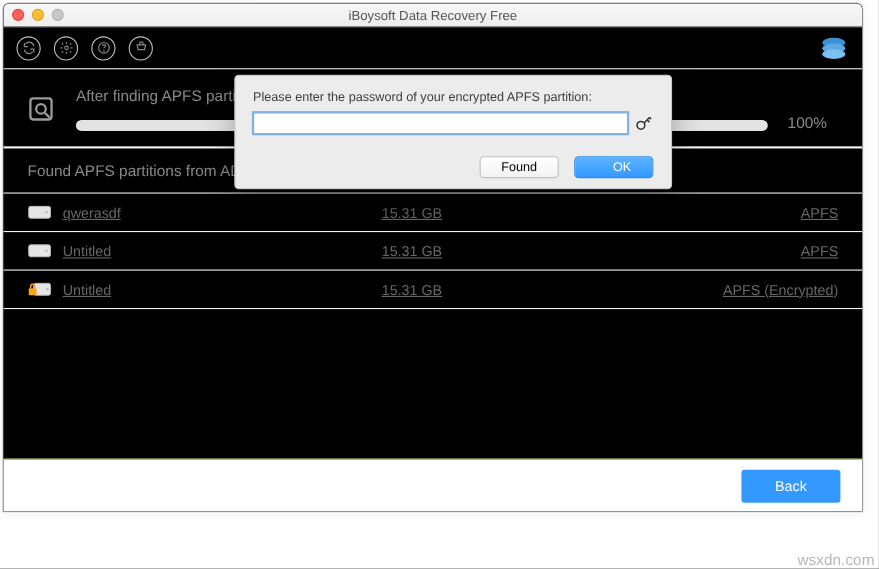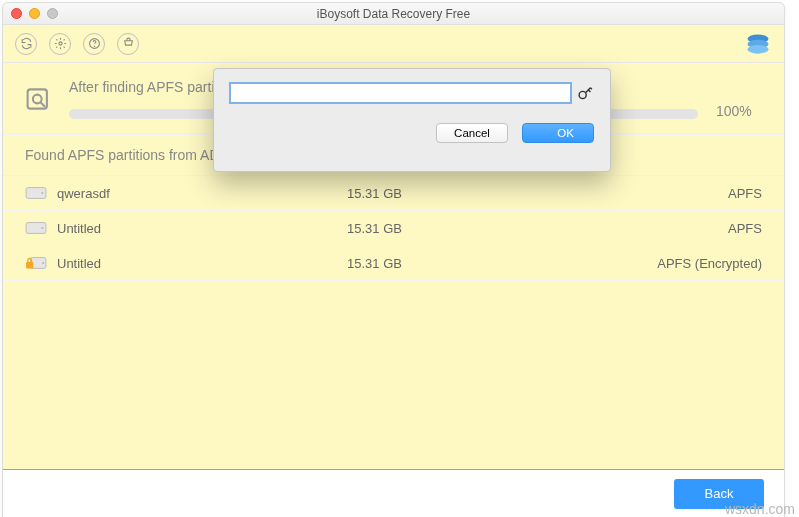--- a/index.html
+++ b/index.html
@@ -1,38 +1,38 @@
 <!DOCTYPE html>
 <html><head>
   <meta charset="utf-8">
   <style>
     * { margin: 0; padding: 0; box-sizing: border-box; font-family: -apple-system, "Helvetica Neue", Arial, sans-serif; }
     body { width: 799px; height: 517px; background: #fff; position: relative; }
-    .main-window { width: 783px; height: 516px; margin: 2px; background: #fef9c3; border: 1px solid #dcdcdc; border-radius: 6px 6px 0 0; box-shadow: 0 2px 10px rgba(0,0,0,0.05); position: relative; overflow: hidden; }
+    .main-window { width: 783px; height: 464px; margin: 2px; background: #000000; border: 1px solid #dcdcdc; border-radius: 6px 6px 0 0; box-shadow: 0 2px 10px rgba(0,0,0,0.05); position: relative; overflow: hidden; }
     .titlebar { height: 22px; background: linear-gradient(#f8f8f8,#ededed); border-bottom: 1px solid #e0e0e0; border-radius: 6px 6px 0 0; display: flex; align-items: center; padding: 0 8px; position: relative; }
     .traffic { display: flex; gap: 7px; margin-right: auto; }
     .tl { width: 11px; height: 11px; border-radius: 50%; }
     .tl.close { background: #ff5f57; border: 0.5px solid #e1443b; }
     .tl.min { background: #febc2e; border: 0.5px solid #dba024; }
     .tl.max { background: #c8c8c8; border: 0.5px solid #b0b0b0; }
     .wtitle { position: absolute; left: 0; right: 0; text-align: center; font-size: 12px; color: #555; }
     .toolbar { height: 38px; border-bottom: 1px solid #e8e8e8; display: flex; align-items: center; padding: 0 12px; gap: 12px; }
     .tool-btn { width: 22px; height: 22px; border: 1px solid #c0c0c0; border-radius: 50%; display: flex; align-items: center; justify-content: center; color: #888; }
     .tool-btn svg { width: 13px; height: 13px; }
     .brand { margin-left: auto; width: 28px; height: 28px; }
     .scan-row { display: flex; align-items: center; gap: 16px; padding: 16px 22px 14px; border-bottom: 2px solid #f2f2f2; }
     .search-ico { width: 28px; height: 28px; color: #9a9a9a; flex-shrink: 0; }
     .scan-mid { flex: 1; }
     .scan-text { color: #888; font-size: 14px; margin-bottom: 8px; }
     .prog-wrap { display: flex; align-items: flex-end; gap: 18px; }
     .progbar { flex: 1; height: 10px; background: #e3e3e3; border-radius: 5px; }
     .progtxt { color: #888; font-size: 14px; min-width: 46px; }
     .section-hdr { padding: 12px 22px; font-size: 14px; color: #888; border-bottom: 1px solid #f0f0f0; }
     .partrows { }
-    .partrow { display: flex; align-items: center; padding: 8px 22px; border-bottom: 1px solid #f4f4f4; font-size: 13px; color: #666; }
+    .partrow { display: flex; align-items: center; padding: 8px 22px; border-bottom: 1px solid #f4f4f4; font-size: 13px; color: #666; text-decoration: underline; }
     .drv-ico { width: 22px; height: 18px; margin-right: 10px; flex-shrink: 0; position: relative; }
     .drv-ico svg { width: 22px; height: 18px; }
     .pname { flex: 0 0 290px; }
     .psize { flex: 0 0 300px; }
     .pfs { margin-left: auto; }
     .footer { position: absolute; bottom: 0; left: 0; right: 0; height: 48px; border-top: 1px solid #84cc16; display: flex; justify-content: flex-end; align-items: center; padding: 0 20px; gap: 12px; background: #fff; }
     .btn { width: 90px; height: 30px; border: none; border-radius: 3px; background: #3399ff; color: #fff; font-size: 13px; cursor: pointer; }
     .modal-bg { position: absolute; inset: 0; }
     .modal { position: absolute; left: 210px; top: 65px; width: 398px; height: 104px; background: #ececec; border: 1px solid #c6c6c6; border-radius: 4px; box-shadow: 0 12px 28px rgba(0,0,0,0.28); padding: 14px 16px 12px; }
     .modal-msg { font-size: 11.5px; color: #404040; margin-bottom: 7px; }
@@ -143,31 +143,32 @@
       <div class="pfs">APFS (Encrypted)</div>
     </div>
   </div>
 
   <div class="footer">
     <button class="btn">Back</button>
   </div>
 
   <div class="modal-bg">
     <div class="modal">
+      <div class="modal-msg">Please enter the password of your encrypted APFS partition:</div>
       <div class="pw-wrap">
         <input type="password" class="pw-input" style="">
         <div class="key-ico">
           <svg viewBox="0 0 24 24" fill="currentColor">
               <circle cx="8" cy="14" r="5" fill="none" stroke="currentColor" stroke-width="2"></circle>
               <path d="M12 11l7-7M16 7l3 3M19 4l2 2" stroke="currentColor" stroke-width="2" fill="none"></path>
             </svg>
         </div>
       </div>
       <div class="modal-btns">
-        <button class="mbtn">Cancel</button>
+        <button class="mbtn">Found</button>
         <button class="mbtn ok">OK</button>
       </div>
     </div>
   </div>
 
 </div>
 
 <div class="watermark">wsxdn.com</div>
 
 </body></html>

